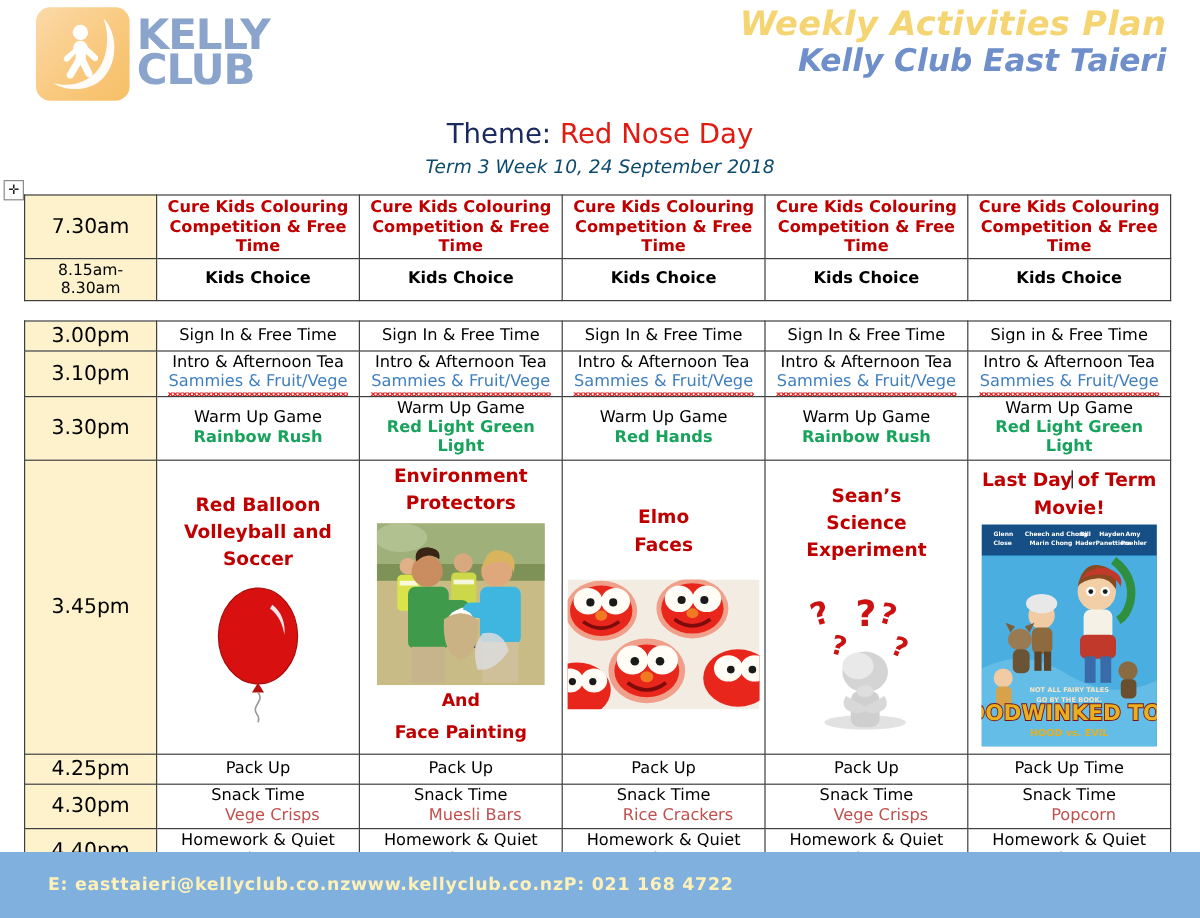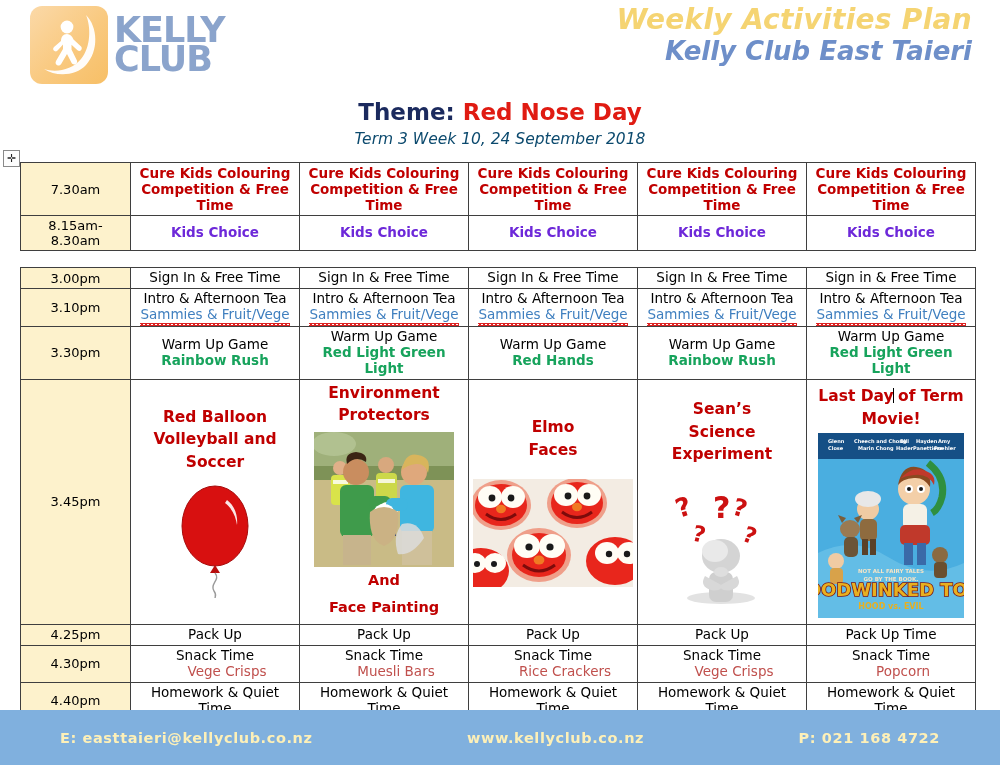--- a/index.html
+++ b/index.html
@@ -58,21 +58,21 @@
     line-height:1.2;
   }
 
   
   .theme-block{
     text-align:center;
     margin-top:6px;
   }
   .theme-line{
     font-family:"DejaVu Sans", sans-serif;
-    font-weight:bold;font-size:23px;
+    font-weight:normal;font-size:23px;
     color:#1b2a5e;
     line-height:1.25;
     text-align:center;
   }
   .theme-line .accent{color:#e01b12;}
   .theme-term{
     font-family:"DejaVu Sans", sans-serif;
     font-style:italic;font-size:15.5px;
     color:#0c4a6e;
     margin-top:3px;
@@ -108,32 +108,32 @@
   .hdr-cell{
     background:#f8cbad;
     font-weight:bold;
     font-size:14.5px;
     color:#000;
     height:19px;
   }
   .hdr-blank{background:#f8cbad;}
   .time-cell{
     background:#fdf2cc;
-    font-size:13px;
+    font-size:17px;
     color:#000;
   }
   .time-cell.small{font-size:13px;}
 
   .cell{background:#ffffff;font-size:13.5px;color:#000;line-height:1.18;}
 
   .morning-main{
     color:#c00000;font-weight:bold;font-size:13.5px;line-height:1.2;
   }
   .kids-choice{
-    color:#6d28d9;font-weight:bold;font-size:13.5px;
+    color:#000000;font-weight:bold;font-size:13.5px;
   }
   .sub-green{color:#17a35c;font-weight:bold;}
   .sub-blue{
     color:#3f7fbf;
     border-bottom:0;
     position:relative;
     display:inline-block;
     padding-bottom:1px;
   }
   .squiggle{
@@ -165,22 +165,22 @@
   }
   .caret{
     display:inline-block;width:1px;height:15px;background:#000;
     vertical-align:-2px;margin:0 -1px;
   }
 
   
   .footer{
     position:absolute;left:0;right:0;bottom:0;
     height:55px;background:#80b0de;
-    display:flex;align-items:center;justify-content:space-between;
-    padding:0 60px;box-sizing:border-box;
+    display:flex;align-items:center;justify-content:flex-start;
+    padding:0 40px;box-sizing:border-box;
   }
   .footer span{
     font-family:"DejaVu Sans", sans-serif;
     font-weight:bold;font-size:14.5px;color:#fdf0b8;
     letter-spacing:0.6px;
   }
 </style>
 </head>
 <body>
 

